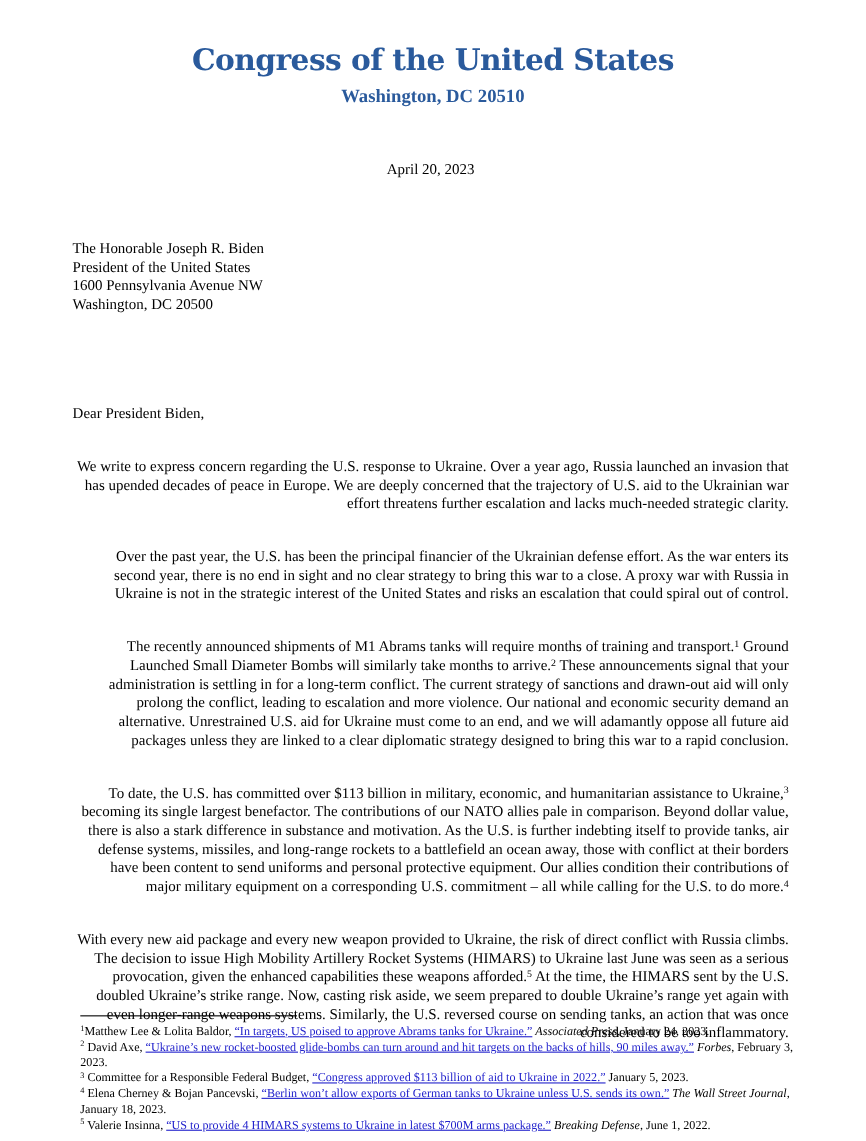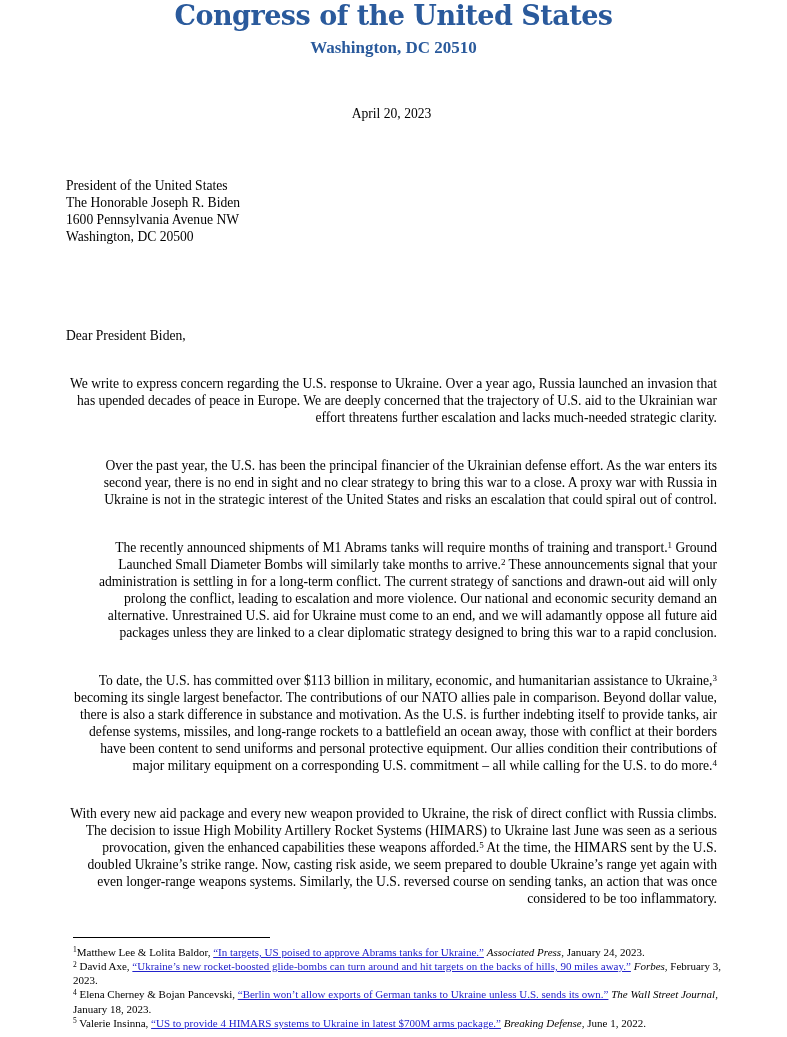--- a/index.html
+++ b/index.html
@@ -7,21 +7,21 @@
   .page {
     position: relative;
     width: 787px;
     height: 1037px;
     background: #ffffff;
     font-family: "Liberation Serif", serif;
     color: #000000;
     overflow: hidden;
     margin: 0 auto;
   }
-  .letterhead { text-align: center; }
+  .letterhead { text-align: center; padding-top: 40px; }
   .lh-title {
     font-family: "DejaVu Serif", serif;
     font-weight: bold;
     font-size: 27px;
     line-height: 32px;
     color: #2a5a9c;
     letter-spacing: -0.5px;
   }
   .lh-sub {
     font-family: Liberation Serif, serif;
@@ -77,36 +77,37 @@
 
   <div class="letterhead">
     <div class="lh-title">Congress of the United States</div>
     <div class="lh-sub">Washington, DC 20510</div>
   </div>
 
   <div class="content">
     <div class="date-line">April 20, 2023</div>
 
     <div class="recipient">
+      <div>The Honorable Joseph R. Biden</div>
       <div>President of the United States</div>
-      <div>The Honorable Joseph R. Biden</div>
       <div>1600 Pennsylvania Avenue NW</div>
       <div>Washington, DC 20500</div>
     </div>
 
     <div class="salutation">Dear President Biden,</div>
 
     <p class="body-para">We write to express concern regarding the U.S. response to Ukraine. Over a year ago, Russia launched an invasion that has upended decades of peace in Europe. We are deeply concerned that the trajectory of U.S. aid to the Ukrainian war effort threatens further escalation and lacks much-needed strategic clarity.</p>
     <p class="body-para">Over the past year, the U.S. has been the principal financier of the Ukrainian defense effort. As the war enters its second year, there is no end in sight and no clear strategy to bring this war to a close. A proxy war with Russia in Ukraine is not in the strategic interest of the United States and risks an escalation that could spiral out of control.</p>
     <p class="body-para">The recently announced shipments of M1 Abrams tanks will require months of training and transport.<sup class="fn-ref">1</sup> Ground Launched Small Diameter Bombs will similarly take months to arrive.<sup class="fn-ref">2</sup> These announcements signal that your administration is settling in for a long-term conflict. The current strategy of sanctions and drawn-out aid will only prolong the conflict, leading to escalation and more violence. Our national and economic security demand an alternative. Unrestrained U.S. aid for Ukraine must come to an end, and we will adamantly oppose all future aid packages unless they are linked to a clear diplomatic strategy designed to bring this war to a rapid conclusion.</p>
     <p class="body-para">To date, the U.S. has committed over $113 billion in military, economic, and humanitarian assistance to Ukraine,<sup class="fn-ref">3</sup> becoming its single largest benefactor. The contributions of our NATO allies pale in comparison. Beyond dollar value, there is also a stark difference in substance and motivation. As the U.S. is further indebting itself to provide tanks, air defense systems, missiles, and long-range rockets to a battlefield an ocean away, those with conflict at their borders have been content to send uniforms and personal protective equipment. Our allies condition their contributions of major military equipment on a corresponding U.S. commitment – all while calling for the U.S. to do more.<sup class="fn-ref">4</sup></p>
     <p class="body-para">With every new aid package and every new weapon provided to Ukraine, the risk of direct conflict with Russia climbs. The decision to issue High Mobility Artillery Rocket Systems (HIMARS) to Ukraine last June was seen as a serious provocation, given the enhanced capabilities these weapons afforded.<sup class="fn-ref">5</sup> At the time, the HIMARS sent by the U.S. doubled Ukraine’s strike range. Now, casting risk aside, we seem prepared to double Ukraine’s range yet again with even longer-range weapons systems. Similarly, the U.S. reversed course on sending tanks, an action that was once considered to be too inflammatory.</p>
   </div>
 
   <div class="fn-area">
     <div class="fn-rule"></div>
     <div class="fn-item"><sup class="fn-ref">1</sup>Matthew Lee &amp; Lolita Baldor, <a class="link" href="#">“In targets, US poised to approve Abrams tanks for Ukraine.”</a> <i class="pub">Associated Press</i>, January 24, 2023.</div>
     <div class="fn-item"><sup class="fn-ref">2</sup> David Axe, <a class="link" href="#">“Ukraine’s new rocket-boosted glide-bombs can turn around and hit targets on the backs of hills, 90 miles away.”</a> <i class="pub">Forbes</i>, February 3, 2023.</div>
+    <div class="fn-item"><sup class="fn-ref">3</sup> Committee for a Responsible Federal Budget, <a class="link" href="#">“Congress approved $113 billion of aid to Ukraine in 2022.”</a> January 5, 2023.</div>
     <div class="fn-item"><sup class="fn-ref">4</sup> Elena Cherney &amp; Bojan Pancevski, <a class="link" href="#">“Berlin won’t allow exports of German tanks to Ukraine unless U.S. sends its own.”</a> <i class="pub">The Wall Street Journal</i>, January 18, 2023.</div>
     <div class="fn-item"><sup class="fn-ref">5</sup> Valerie Insinna, <a class="link" href="#">“US to provide 4 HIMARS systems to Ukraine in latest $700M arms package.”</a> <i class="pub">Breaking Defense</i>, June 1, 2022.</div>
   </div>
 
 </div>
 
 </body></html>

